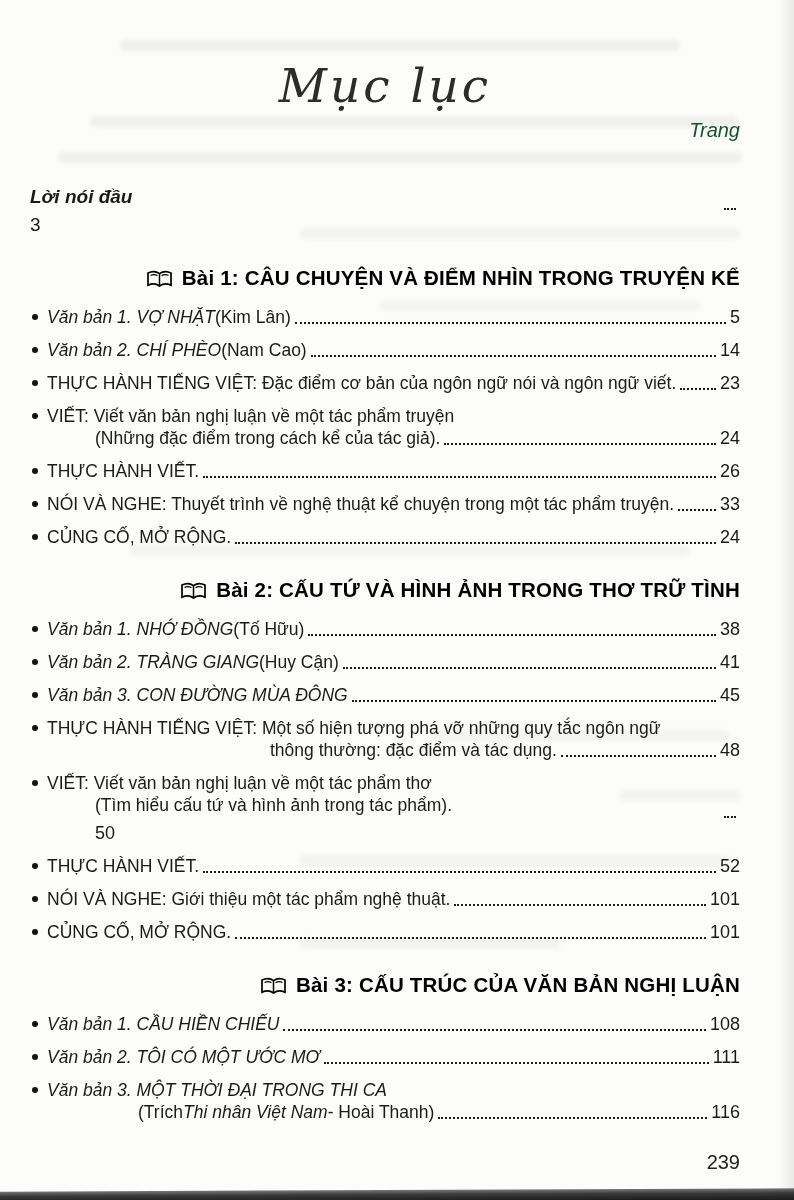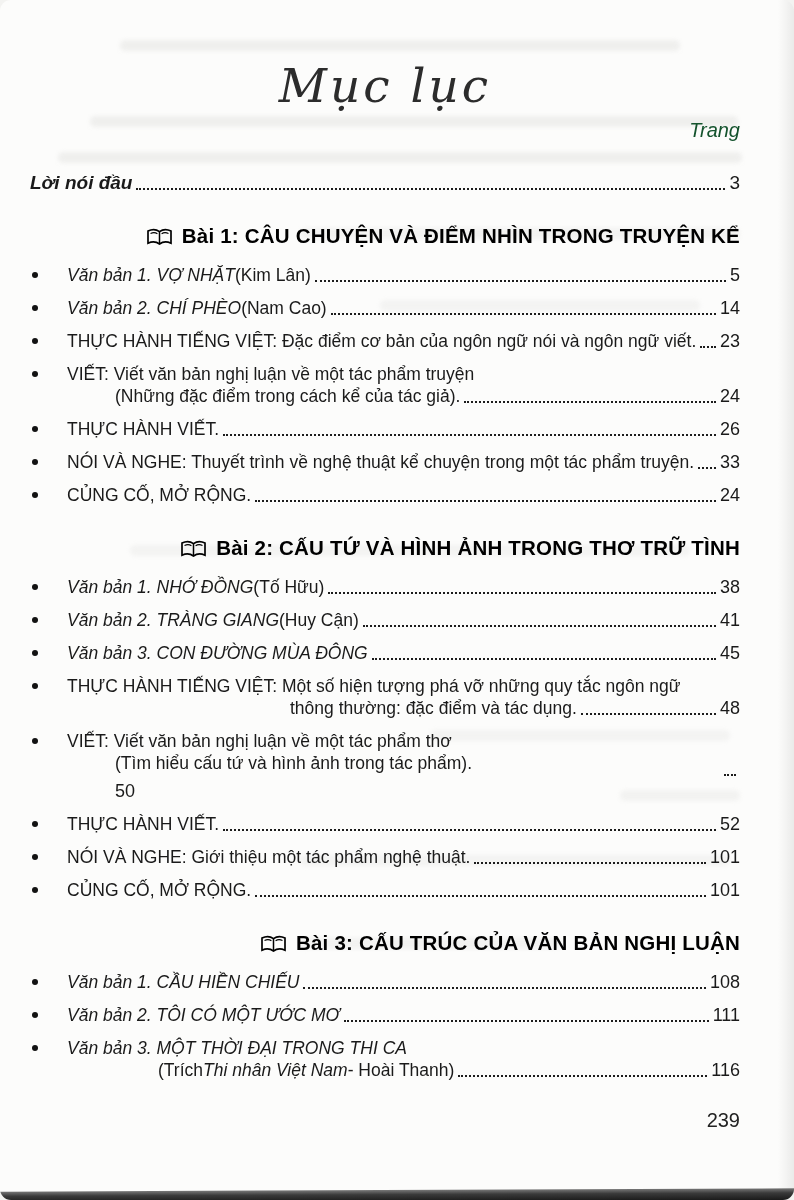--- a/index.html
+++ b/index.html
@@ -10,21 +10,20 @@
     color:#1a1a1a;
     overflow:hidden;
   }
   .page{
     position:relative;
     width:794px;height:1200px;
     background:#fcfcfb;
     box-sizing:border-box;
     padding:50px 54px 0 30px;
     overflow:hidden;
-    border-radius:11px;
   }
   
   .smudge{
     position:absolute;height:11px;border-radius:5px;
     background:#e7e7e5;filter:blur(2px);opacity:.6;z-index:0;
   }
   .content{position:relative;z-index:1;}
   .title{
     text-align:center;
     font-family:"DejaVu Serif","Liberation Serif",serif;
@@ -35,42 +34,43 @@
   }
   .col-label{
     text-align:right;
     font-style:italic;
     font-size:20px;
     color:#14532d;
     margin:4px 0 0 0;
   }
   .preface{
     display:flex;
-    margin-top:30px;
+    margin-top:44px;
     font-size:19px;
+    flex-direction:column;
   }
   .preface .plabel{font-weight:bold;font-style:italic;}
   .dots{
     flex:1;height:0;align-self:flex-end;
     border-bottom:2.4px dotted #1c1c1c;
     margin:0 4px 4px 4px;min-width:12px;
   }
   .pg{white-space:nowrap;font-size:18px;}
   .section-heading{
     display:flex;align-items:center;justify-content:flex-end;
     gap:9px;
     font-weight:bold;font-size:20.5px;color:#000;
     margin:30px 0 16px 0;
     letter-spacing:.2px;
   }
   .section-heading svg{flex:0 0 auto;margin-top:2px;}
   .entry{
     display:flex;
     margin-bottom:11px;
-    font-size:17.5px;line-height:22px;gap:20px;
+    font-size:17.5px;line-height:22px;
   }
   .bullet{
     flex:0 0 auto;width:6px;height:6px;border-radius:50%;
     background:#121212;margin:8px 9px 0 2px;
   }
   .etext{flex:1;min-width:0;}
   .eline{display:flex;}
   .it{font-style:italic;}
   .folio{
     text-align:right;font-size:20px;color:#222;

